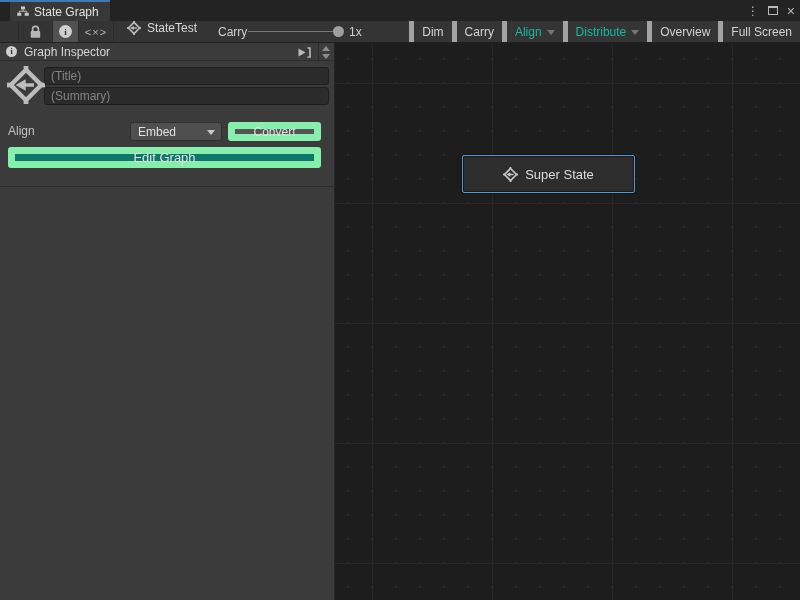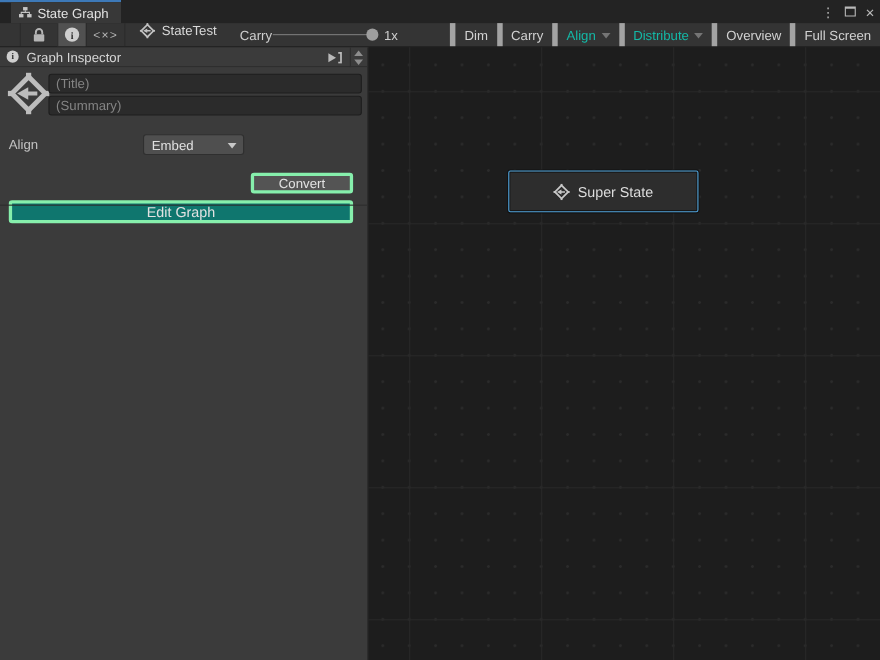--- a/index.html
+++ b/index.html
@@ -64,23 +64,23 @@
   .summary-input { top:44px; }
 
   .source-label { position:absolute; left:8px; top:81px; color:#c2c2c2; }
   .dropdown {
     position:absolute; left:130px; top:79px; width:92px; height:19px; background:#4f4f4f;
     border:1px solid #2f2f2f; border-radius:3px; display:flex; align-items:center; cursor:pointer;
   }
   .dropdown-value { padding-left:7px; color:#e0e0e0; flex:1; }
   .dropdown .caret { margin-right:6px; border-top-color:#c8c8c8; }
   .btn {
-    background:#545454; border:3px solid #86efac; border-radius:3px; color:#e2e2e2;
+    background:#545454; border:7px solid #86efac; border-radius:3px; color:#e2e2e2;
     display:flex; align-items:center; justify-content:center; cursor:pointer;
-    font-family:"Liberation Sans", sans-serif; font-size:12px;margin-top:35px;
+    font-family:"Liberation Sans", sans-serif; font-size:12px;
   }
   .convert-btn { position:absolute; left:228px; top:79px; width:93px; height:19px; }
   .edit-graph-btn { position:absolute; left:8px; top:104px; width:313px; height:21px; font-size:13px; background:#0f766e; }
   .insp-divider { position:absolute; left:0; top:143px; width:335px; height:1px; background:#2d2d2d; }
 
   
   .canvas {
     position:absolute; left:335px; top:43px; width:549px; height:557px;
     background-color:#1d1d1d;
     background-image:

